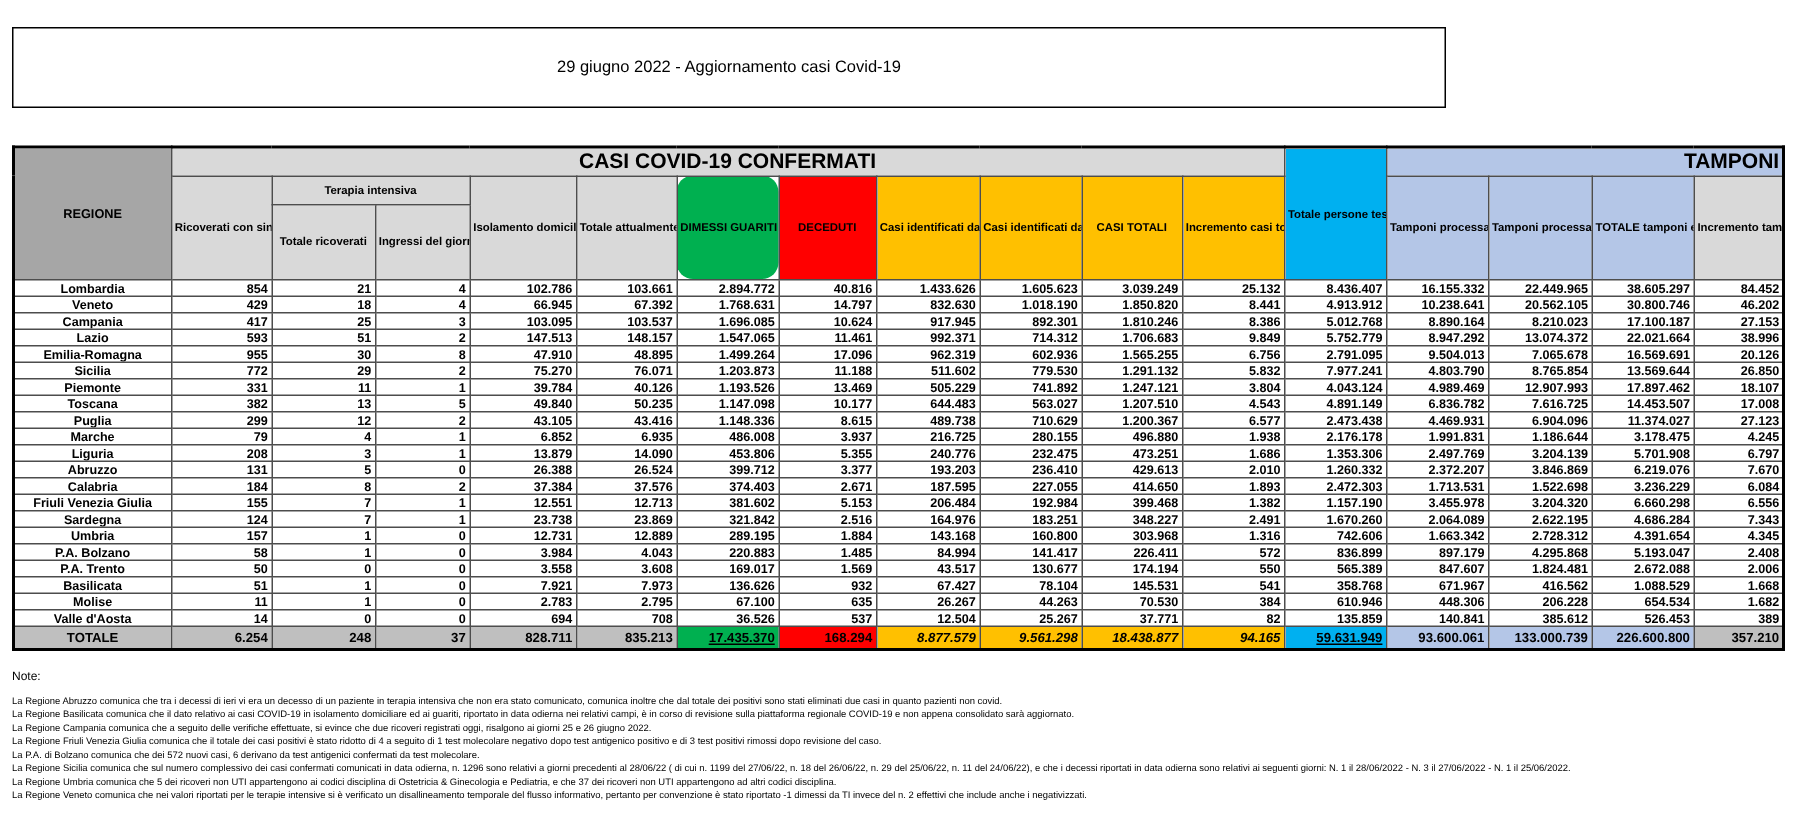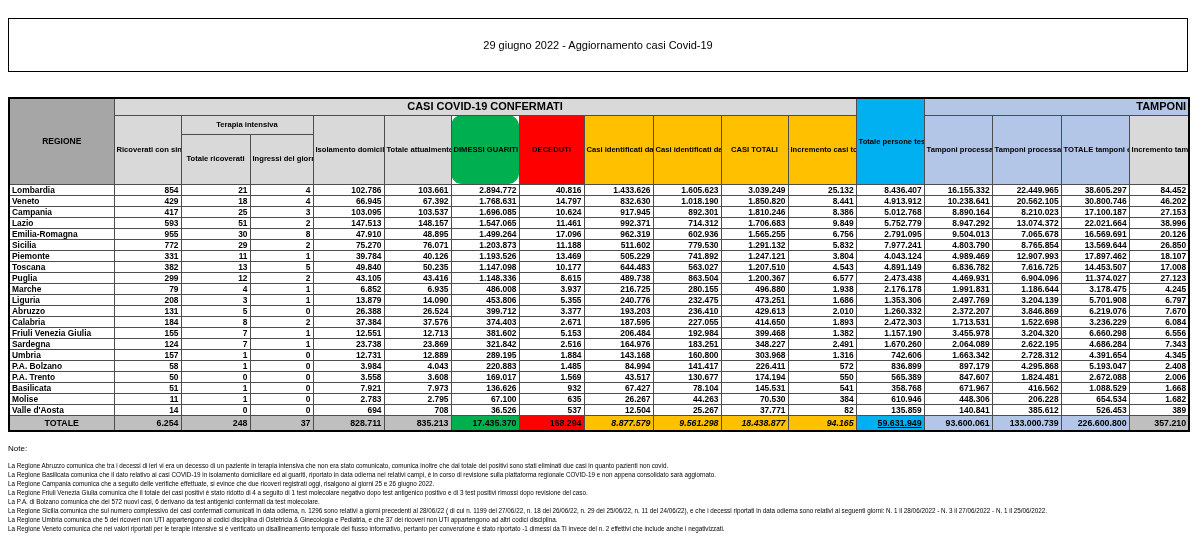--- a/index.html
+++ b/index.html
@@ -8,21 +8,21 @@
     width: 1197px; height: 547px; overflow: hidden;
     background: #ffffff;
     font-family: "Liberation Sans", sans-serif;
     color: #000;
   }
   .page { padding: 18px 9px 0 8px; }
 
   
   .title-box {
     border: 1.5px solid #000;
-    height: 54px; width: 1180px;
+    height: 54px; width: 956px;
     display: flex; flex-direction: column; justify-content: space-evenly;
     text-align: center; font-size: 11px;
   }
 
   
   table.covid {
     margin-top: 25px;
     border-collapse: collapse;
     table-layout: fixed;
     width: 1180px;
@@ -33,41 +33,41 @@
     padding: 0 2px;
     overflow: hidden;
     white-space: nowrap;
   }
   thead th {
     font-size: 7.6px; font-weight: bold; text-align: center;
     white-space: normal; line-height: 1.25;
     background: var(--hdr-gray);
   }
   th.regione-hdr { background: var(--hdr-gray-dark); font-size: 8.5px; }
-  th.band { font-size: 11px; }
+  th.band { font-size: 14px; }
   th.h-green { background: var(--green); border-radius: 11px; }
   th.h-red   { background: var(--red); }
   th.h-gold  { background: var(--gold); }
   th.h-cyan  { background: var(--cyan); }
   th.h-blue  { background: var(--blue); text-align: right; }
 
   tr.hdr-a { height: 17px; }
   tr.hdr-b { height: 19px; }
   tr.hdr-c { height: 50px; }
 
   tbody td { font-size: 8.4px; font-weight: bold; height: 11px; }
-  tbody td.region { text-align: left; margin-top: 36px; }
+  tbody td.region { text-align: center; margin-top: 36px; }
   tbody td.num { text-align: right; }
 
   tfoot td {
     font-size: 8.8px; font-weight: bold; height: 16px; text-align: right;
   }
   tfoot td.label { text-align: center; }
   td.c-gray  { background: var(--total-gray); }
-  td.c-green { background: var(--green); }
+  td.c-green { background: var(--green); text-decoration: underline; }
   td.c-red   { background: var(--red); }
   td.c-gold  { background: var(--gold); font-style: italic; }
   td.c-cyan  { background: var(--cyan); text-decoration: underline; }
   td.c-blue  { background: var(--blue); }
 
   
   .notes { margin-top: 12px; }
   .notes-label { font-size: 8px; font-weight: normal; margin-bottom: 8px; }
   .note-item { font-size: 6.3px; line-height: 9px; white-space: nowrap; }
 </style>
@@ -284,21 +284,21 @@
         <tr>
           <td class="region">Puglia</td>
           <td class="num">299</td>
           <td class="num">12</td>
           <td class="num">2</td>
           <td class="num">43.105</td>
           <td class="num">43.416</td>
           <td class="num">1.148.336</td>
           <td class="num">8.615</td>
           <td class="num">489.738</td>
-          <td class="num">863.504</td>
+          <td class="num">710.629</td>
           <td class="num">1.200.367</td>
           <td class="num">6.577</td>
           <td class="num">2.473.438</td>
           <td class="num">4.469.931</td>
           <td class="num">6.904.096</td>
           <td class="num">11.374.027</td>
           <td class="num">27.123</td>
         </tr>
         <tr>
           <td class="region">Marche</td>

